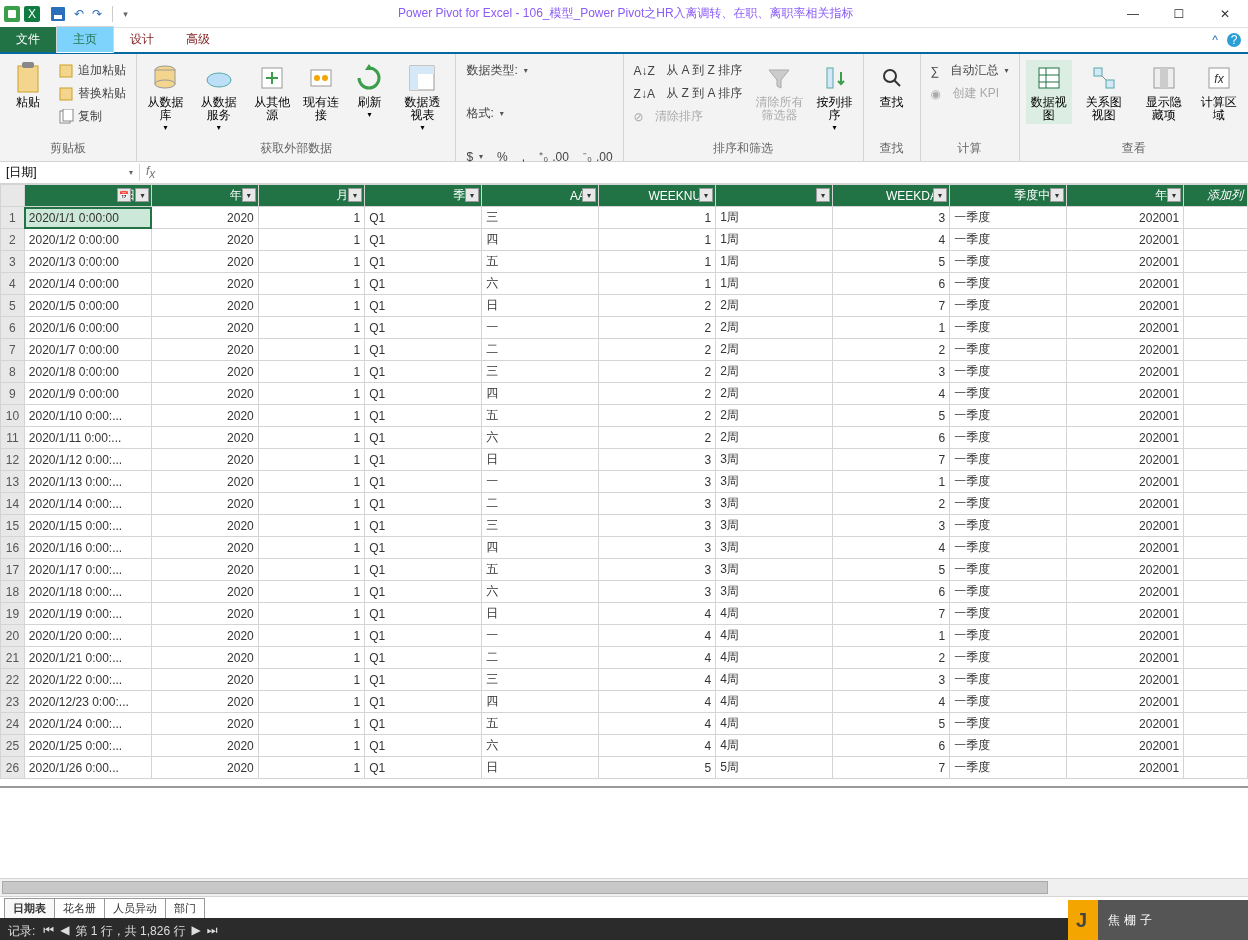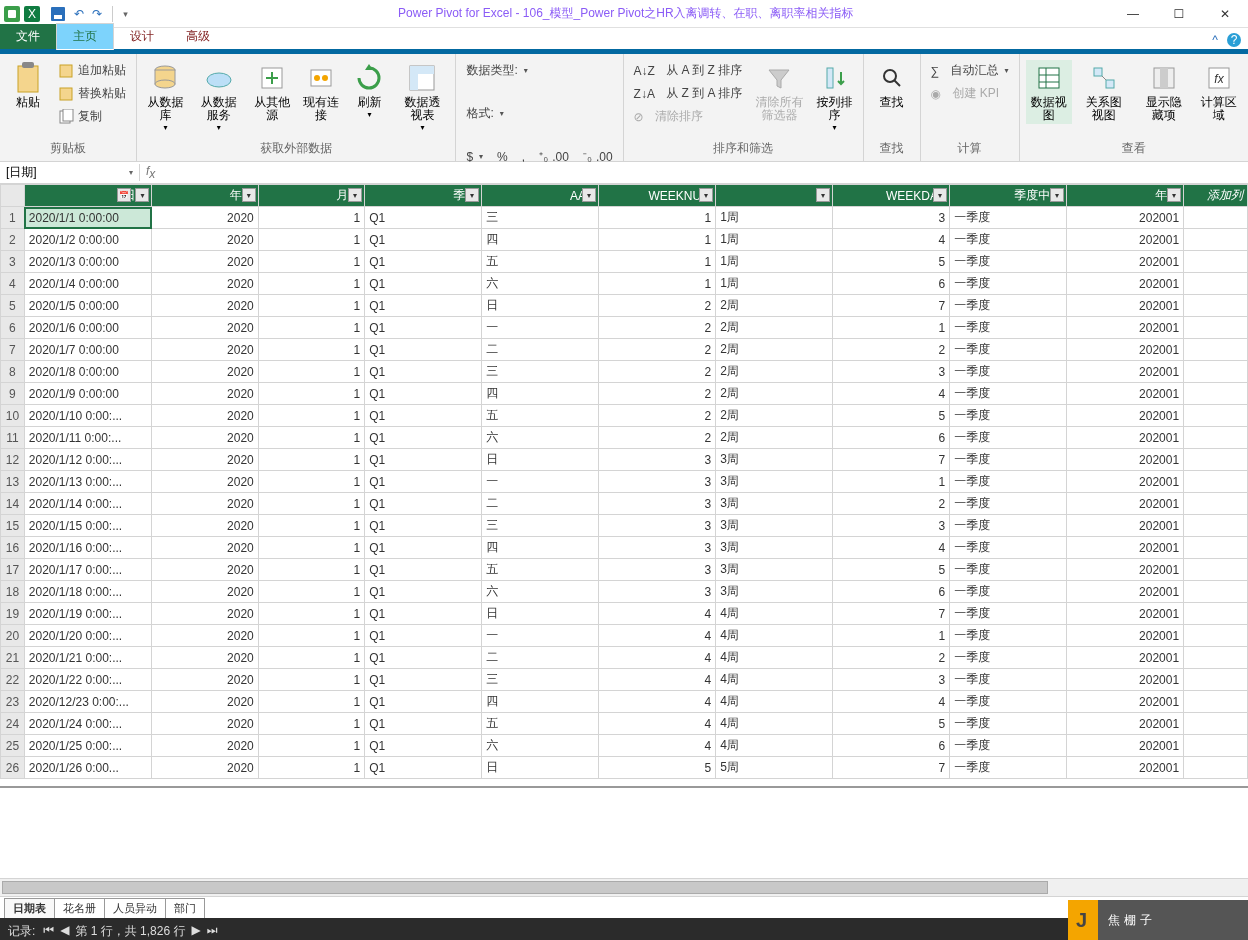--- a/index.html
+++ b/index.html
@@ -5,21 +5,21 @@
 *{box-sizing:border-box;margin:0;padding:0;font-family:"Microsoft YaHei","Segoe UI",sans-serif;font-size:12px;user-select:none}
 body{background:#fff;width:1248px;height:940px;overflow:hidden;display:flex;flex-direction:column}
 .titlebar{height:28px;background:#fff;display:flex;align-items:center;border-bottom:1px solid #e0e0e0}
 .tb-left{display:flex;align-items:center;gap:4px;padding:0 4px}
 .tb-icon{width:16px;height:16px;display:inline-flex;align-items:center;justify-content:center}
 .qat{display:flex;align-items:center;gap:8px;padding:0 6px}
 .qat-sep{width:1px;height:16px;background:#ccc;margin:0 2px}
 .title{flex:1;text-align:center;color:#8b5cf6;padding-left:8px}
 .win-btns{display:flex}
 .win-btn{width:46px;height:28px;display:flex;align-items:center;justify-content:center;color:#333}
-.tabs{height:26px;background:#fff;display:flex;align-items:flex-end;border-bottom:5px solid #0369a1;position:relative}
+.tabs{height:26px;background:#fff;display:flex;align-items:flex-end;border-bottom:2px solid #0369a1;position:relative}
 .tab{padding:4px 16px;color:#7f1d1d;cursor:pointer}
 .tab.active-file{background:#217346;color:#fff}
 .tab.active{background:#7dd3fc;border:1px solid #d4d4d4;border-bottom:1px solid #fff;margin-bottom:-1px;color:#217346}
 .tabs-right{position:absolute;right:6px;top:4px;display:flex;gap:8px;align-items:center}
 .ribbon{height:108px;background:#f3f3f3;border-bottom:1px solid #d4d4d4;display:flex}
 .grp{border-right:1px solid #d4d4d4;padding:2px 6px;display:flex;flex-direction:column;justify-content:space-between}
 .grp-body{flex:1;display:flex;align-items:flex-start;gap:4px;padding-top:4px}
 .grp-label{text-align:center;color:#666;font-size:12px;padding:2px 0}
 .btn-lg{display:flex;flex-direction:column;align-items:center;gap:2px;padding:2px 4px;min-width:44px;text-align:center;line-height:1.1}
 .btn-lg .ic{width:32px;height:32px;display:flex;align-items:center;justify-content:center}

